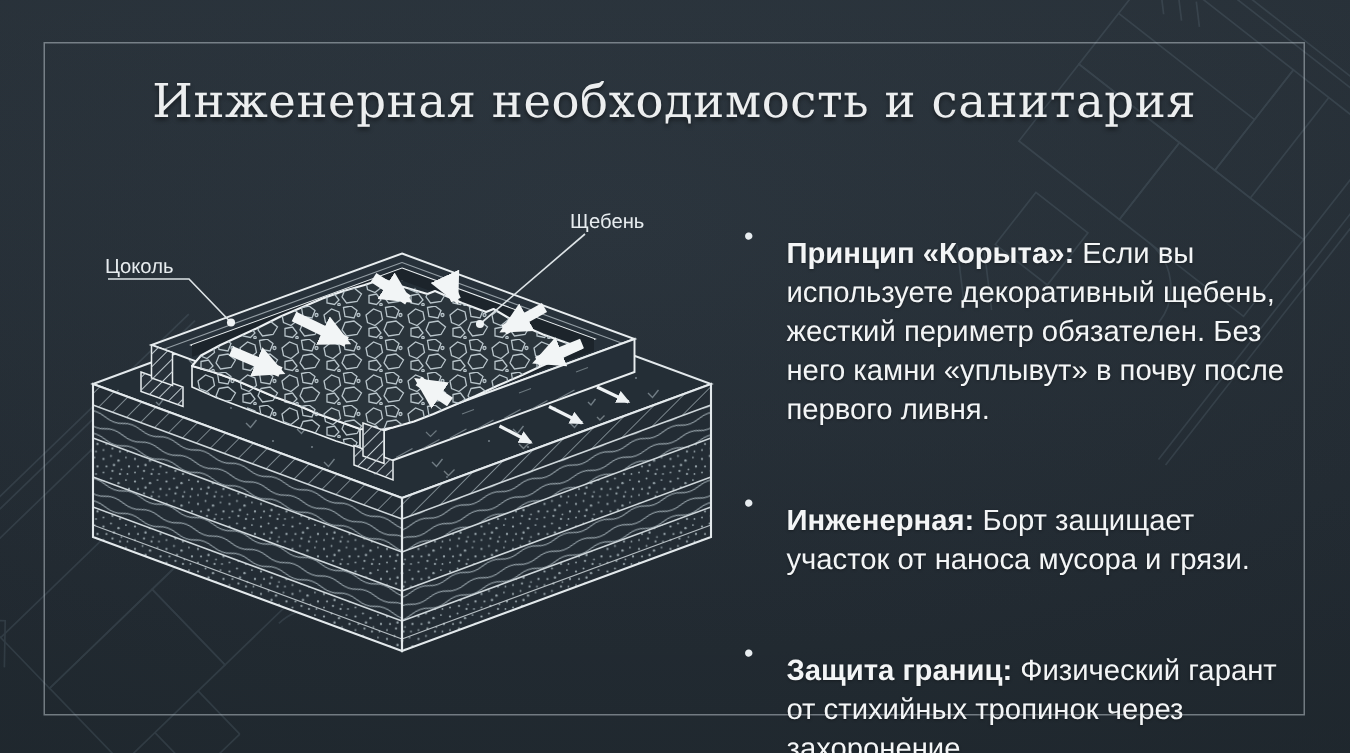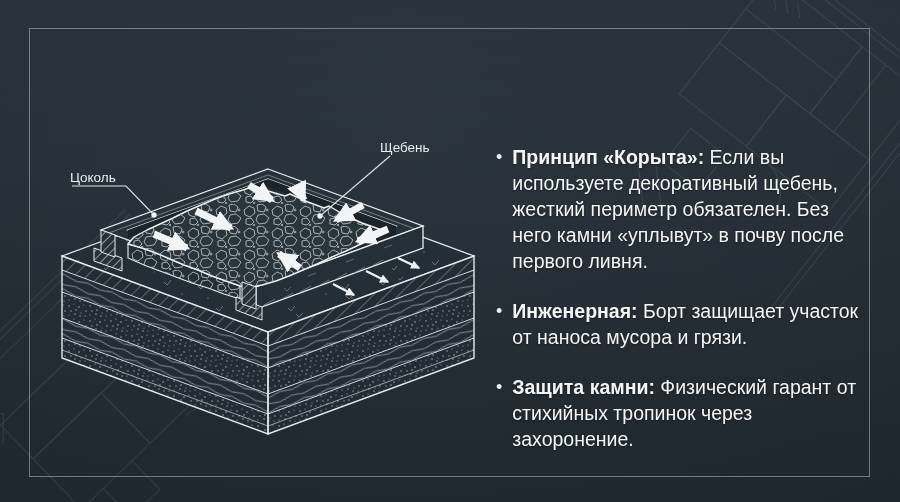--- a/index.html
+++ b/index.html
@@ -14,21 +14,21 @@
   .frame{position:absolute;left:29px;top:28px;width:841px;height:449px;
     border:1px solid rgba(196,205,211,0.5);box-sizing:border-box;}
   .title{position:absolute;left:29px;top:50px;width:841px;margin:0;text-align:center;
     font-family:"DejaVu Serif","Liberation Serif",serif;font-weight:400;font-size:31px;
     letter-spacing:0.4px;color:#eceeef;text-shadow:0 2px 3px rgba(0,0,0,0.45);}
   .diagram{position:absolute;left:46px;top:138px;width:432px;height:340px;}
   .dlabel{font-family:"Liberation Sans",sans-serif;font-size:13.5px;fill:#e7ecef;}
   .bullets{position:absolute;left:496px;top:144px;width:372px;margin:0;padding:0;list-style:none;color:#f3f5f6;}
   .bullet-item{display:flex;gap:10px;margin-bottom:24px;}
   .marker{flex:0 0 auto;font-size:18px;line-height:26px;color:#e8edf0;}
-  .bullet-text{margin:0;font-size:19.5px;line-height:26px;font-weight:400;
+  .bullet-text{margin:12px;font-size:19.5px;line-height:26px;font-weight:400;
     text-shadow:0 1px 2px rgba(0,0,0,0.35);}
   .bullet-text strong{font-weight:700;}
 </style>
 </head>
 <body>
 
 <div class="slide">
 
   <svg class="decor decor-bl" width="460" height="400" viewBox="0 0 460 400">
     <g transform="rotate(-44 215 190)" fill="none" stroke="#9fb9c9" stroke-width="1.1" opacity="0.13">
@@ -61,20 +61,21 @@
       <line x1="254" y1="56" x2="254" y2="330"></line>
       <path d="M160,220 a38,38 0 0 1 38,38"></path>
       <rect x="80" y="240" width="44" height="44"></rect>
       <path d="M54,74 l20,20 M70,74 l16,16 M86,74 l12,12"></path>
       <path d="M60,300 l30,30 M75,290 l30,30"></path>
     </g>
   </svg>
 
   <div class="frame"></div>
 
+  <h1 class="title">Инженерная необходимость и санитария</h1>
 
   <svg class="diagram" viewBox="0 0 432 340">
     <defs>
       <pattern id="stones" width="28" height="22" patternUnits="userSpaceOnUse">
         <g fill="none" stroke="#b9c5cb" stroke-width="0.85">
           <path d="M2,6 L7,2 L12,4 L13,9 L8,13 L3,11 Z"></path>
           <path d="M15,1 L20,0 L24,3 L22,8 L16,7 Z"></path>
           <path d="M16,11 L22,10 L27,14 L24,19 L17,20 L14,16 Z"></path>
           <path d="M4,15 L9,14 L12,18 L9,21 L4,20 Z"></path>
           <circle cx="25" cy="6" r="1"></circle>
@@ -254,18 +255,18 @@
       <p class="bullet-text"><strong>Принцип «Корыта»:</strong>
         <span>Если вы используете декоративный щебень, жесткий периметр обязателен. Без него камни «уплывут» в почву после первого ливня.</span></p>
     </li>
     <li class="bullet-item">
       <span class="marker">•</span>
       <p class="bullet-text"><strong>Инженерная:</strong>
         <span>Борт защищает участок от наноса мусора и грязи.</span></p>
     </li>
     <li class="bullet-item">
       <span class="marker">•</span>
-      <p class="bullet-text"><strong>Защита камни:</strong>
+      <p class="bullet-text"><strong>Защита границ:</strong>
         <span>Физический гарант от стихийных тропинок через захоронение.</span></p>
     </li>
   </ul>
 
 </div>
 
 </body></html>

